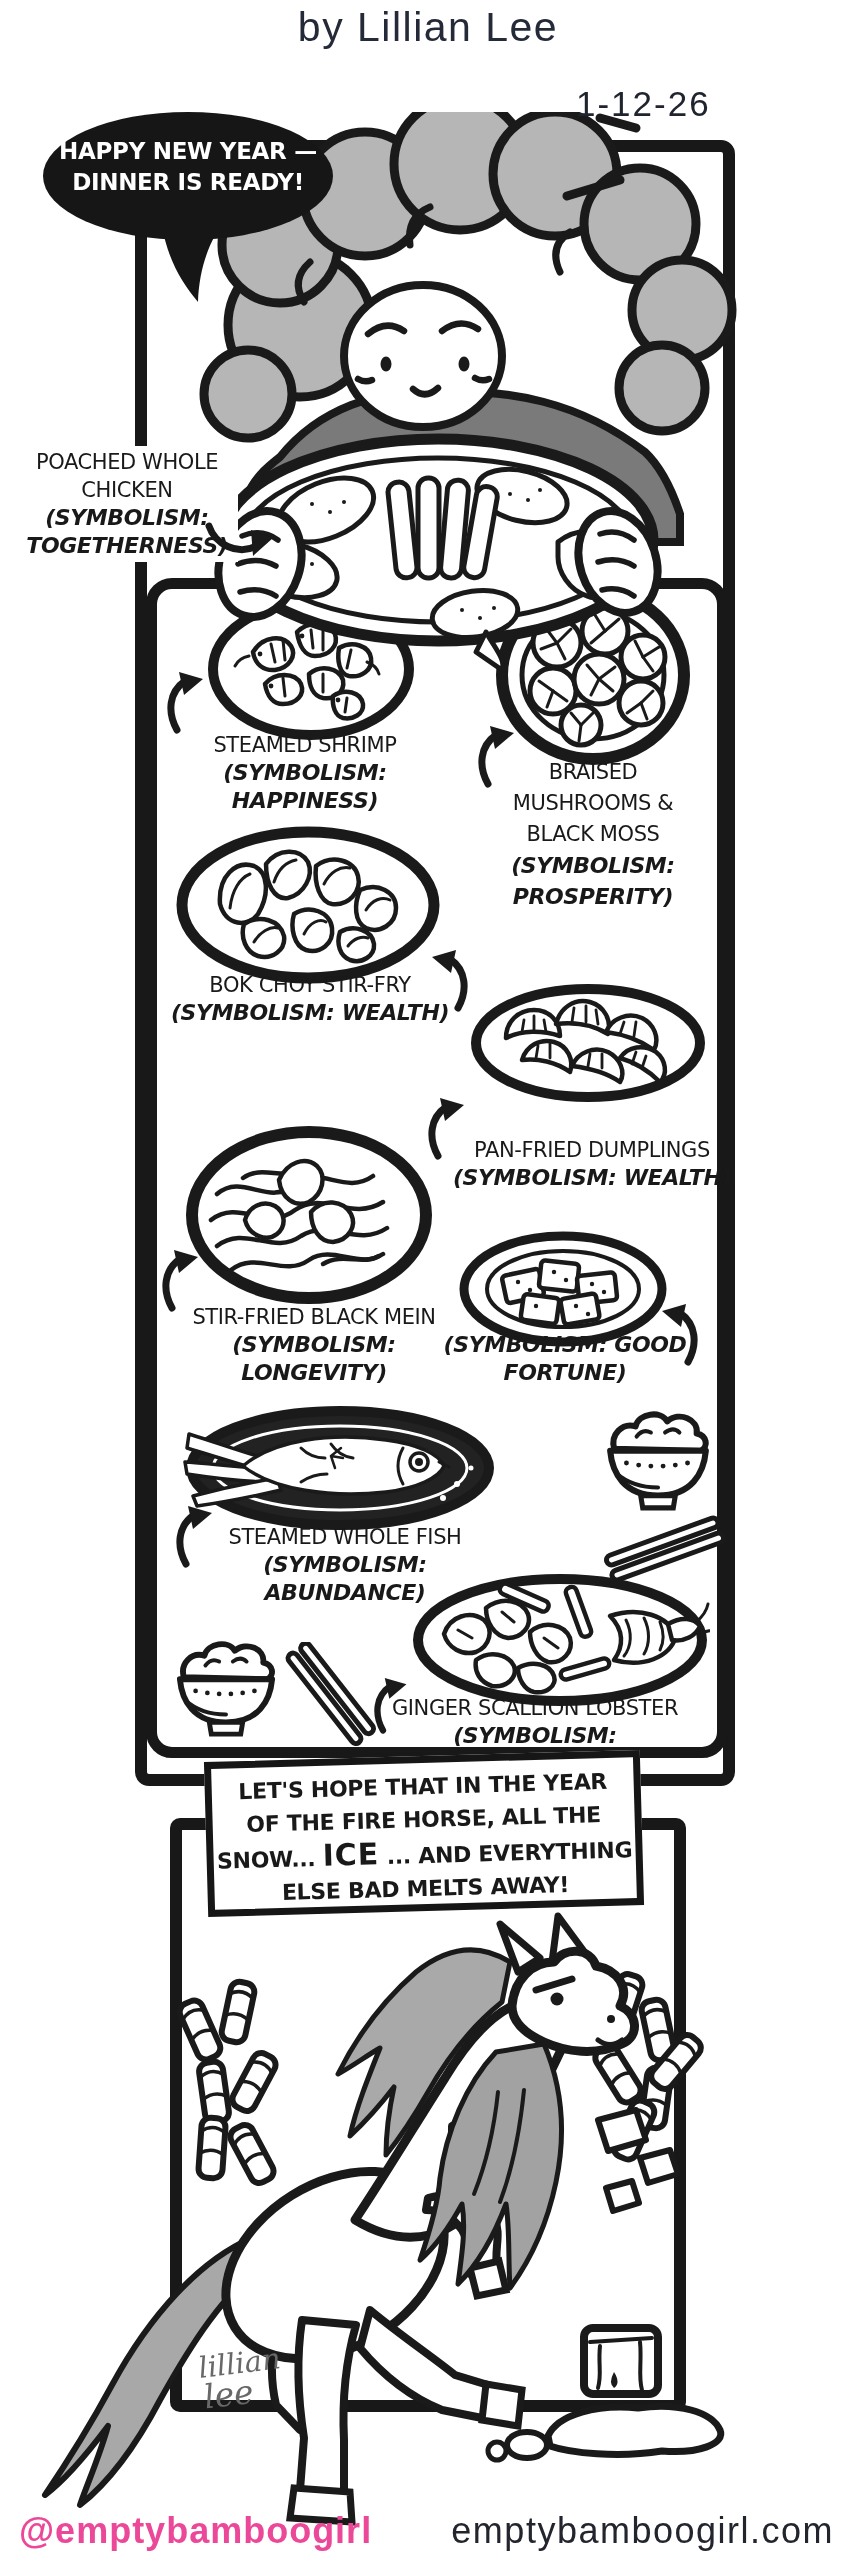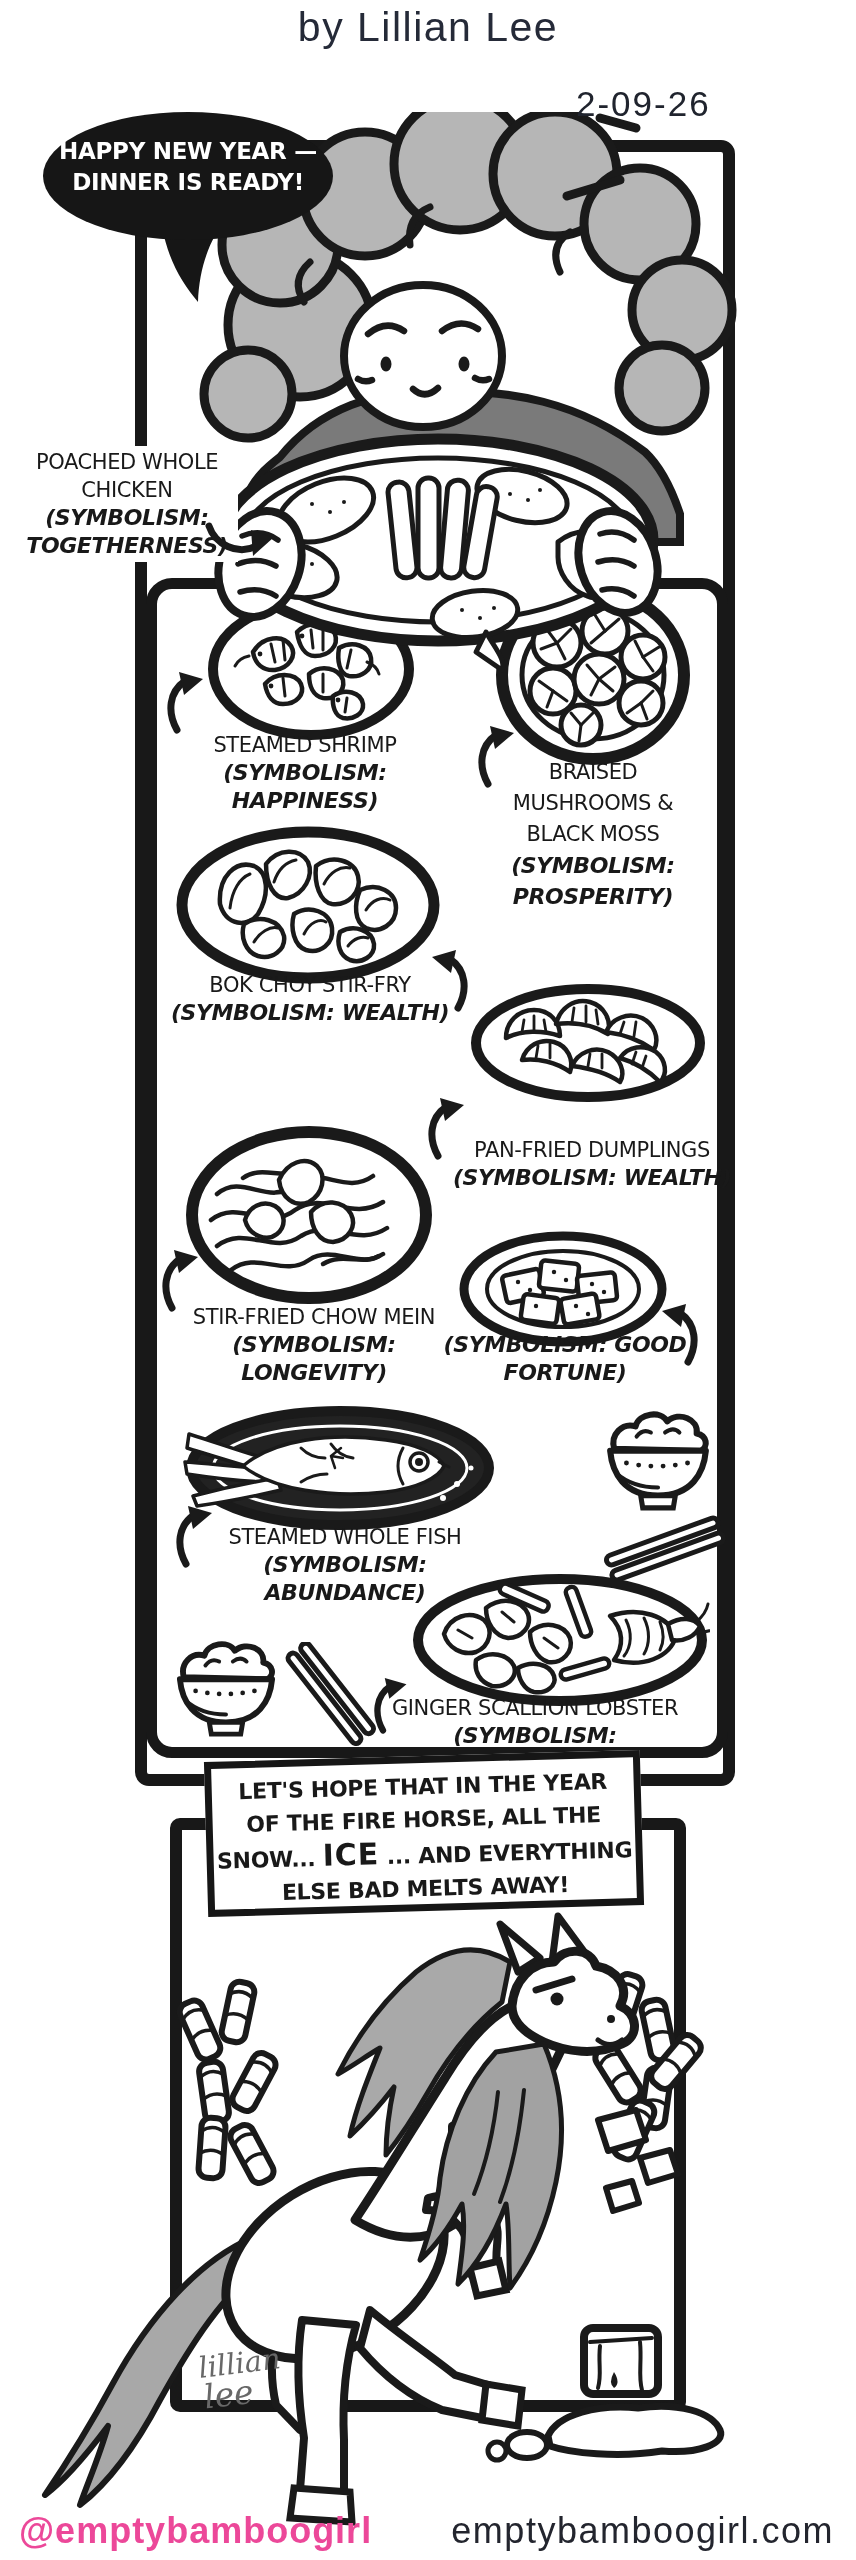--- a/index.html
+++ b/index.html
@@ -43,21 +43,21 @@
   .arrow{z-index:4;}
   .mirror{transform:scaleX(-1);}
   svg{display:block;}
 </style>
 </head>
 <body>
 
 <div class="page">
 
   <div class="abs byline">by Lillian Lee</div>
-  <div class="abs date">2-09-26</div>
+  <div class="abs date">1-12-26</div>
 
   <div class="abs panel panel-outer"></div>
   <div class="abs panel panel-inner"></div>
   <div class="abs panel panel-horse"></div>
 
   <svg class="abs art-high" style="left:130px;top:112px" width="610" height="565" viewBox="0 0 610 565">
     <g fill="#b6b6b6" stroke="#1a1a1a" stroke-width="9">
       <circle cx="170" cy="213" r="72"></circle>
         <circle cx="150" cy="133" r="58"></circle>
       <circle cx="235" cy="82" r="62"></circle>
@@ -318,21 +318,21 @@
       <path d="M96,56 C104,38 122,32 134,42 C144,52 140,70 126,78 C112,84 98,74 96,56 Z"></path>
       <path d="M128,88 C140,74 160,76 168,90 C174,102 166,116 150,118 C136,118 128,104 128,88 Z"></path>
       <path d="M62,96 C66,82 80,76 92,82 C102,88 104,102 94,110 C84,118 66,112 62,96 Z"></path>
     </g>
   </svg>
   <svg class="abs arrow" style="left:160px;top:1250px" width="44" height="62" viewBox="0 0 44 62">
     <path d="M12,58 C2,40 4,20 20,9" fill="none" stroke="#1a1a1a" stroke-width="7" stroke-linecap="round"></path>
     <polygon points="14,0 38,7 19,23" fill="#1a1a1a"></polygon>
   </svg>
   <div class="abs dish-label" style="left:164px;top:1303px;width:300px">
-    <div class="dn">STIR-FRIED CHOW MEIN</div>
+    <div class="dn">STIR-FRIED BLACK MEIN</div>
     <div class="ds">(SYMBOLISM: LONGEVITY)</div>
   </div>
 
   <svg class="abs art" style="left:456px;top:1230px" width="214" height="118" viewBox="0 0 214 118">
     <ellipse cx="107" cy="59" rx="99" ry="53" fill="#ffffff" stroke="#1a1a1a" stroke-width="9"></ellipse>
     <ellipse cx="107" cy="59" rx="76" ry="38" fill="none" stroke="#1a1a1a" stroke-width="4"></ellipse>
     <g fill="#ffffff" stroke="#1a1a1a" stroke-width="4.5" stroke-linejoin="round">
       <rect x="48" y="42" width="38" height="28" rx="4" transform="rotate(-12 67 56)"></rect>
       <rect x="84" y="32" width="38" height="28" rx="4" transform="rotate(6 103 46)"></rect>
       <rect x="122" y="44" width="38" height="28" rx="4" transform="rotate(-6 141 58)"></rect>

